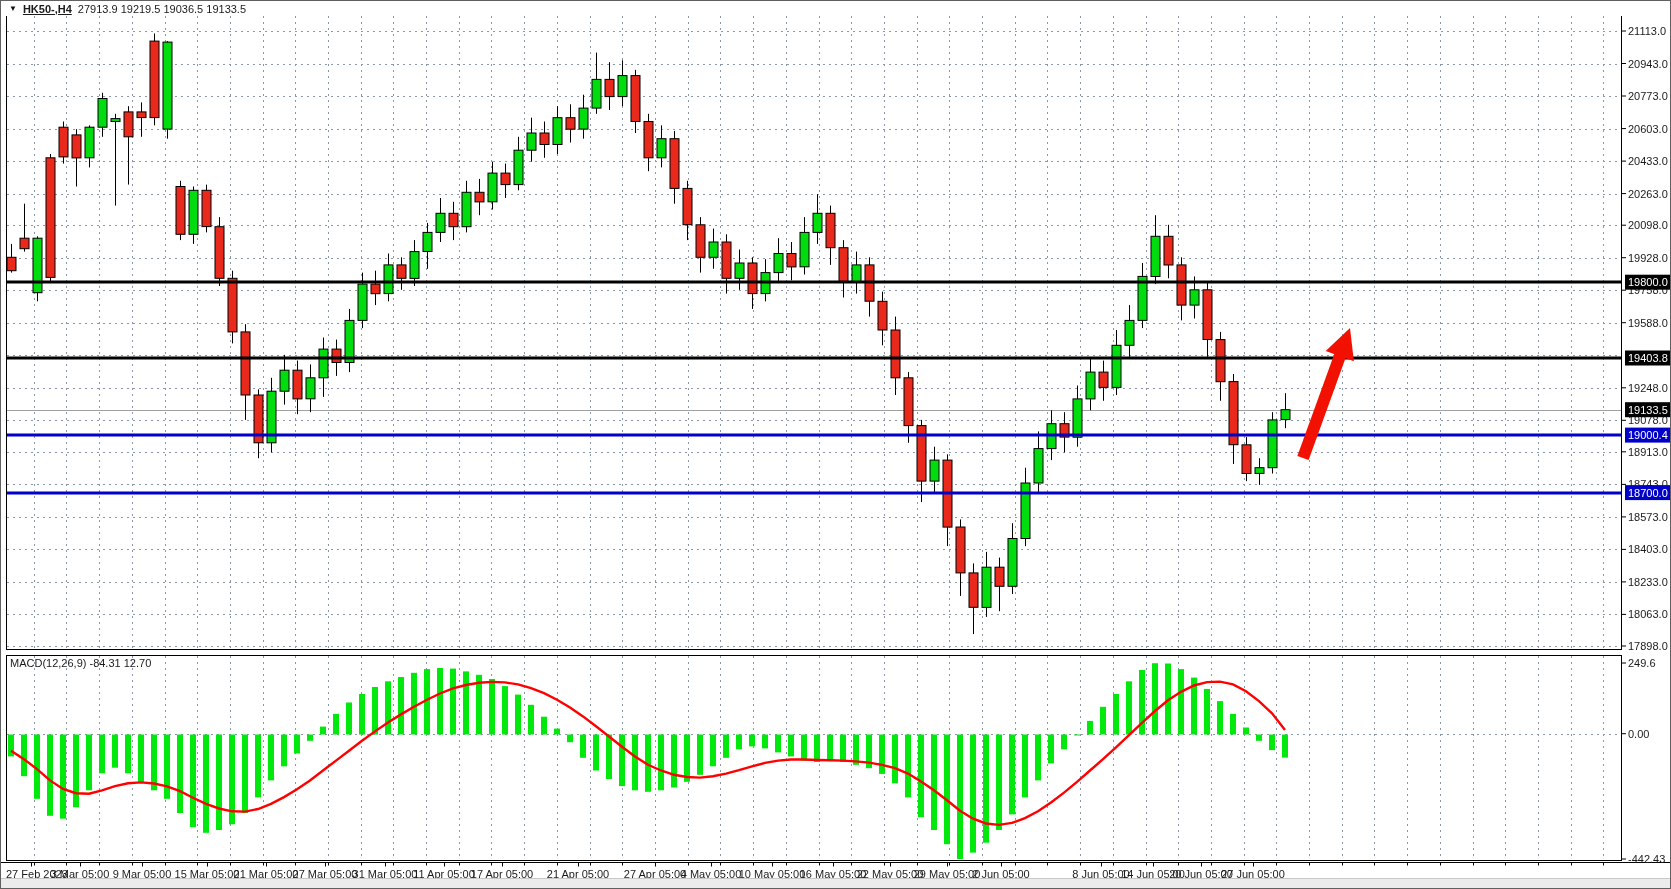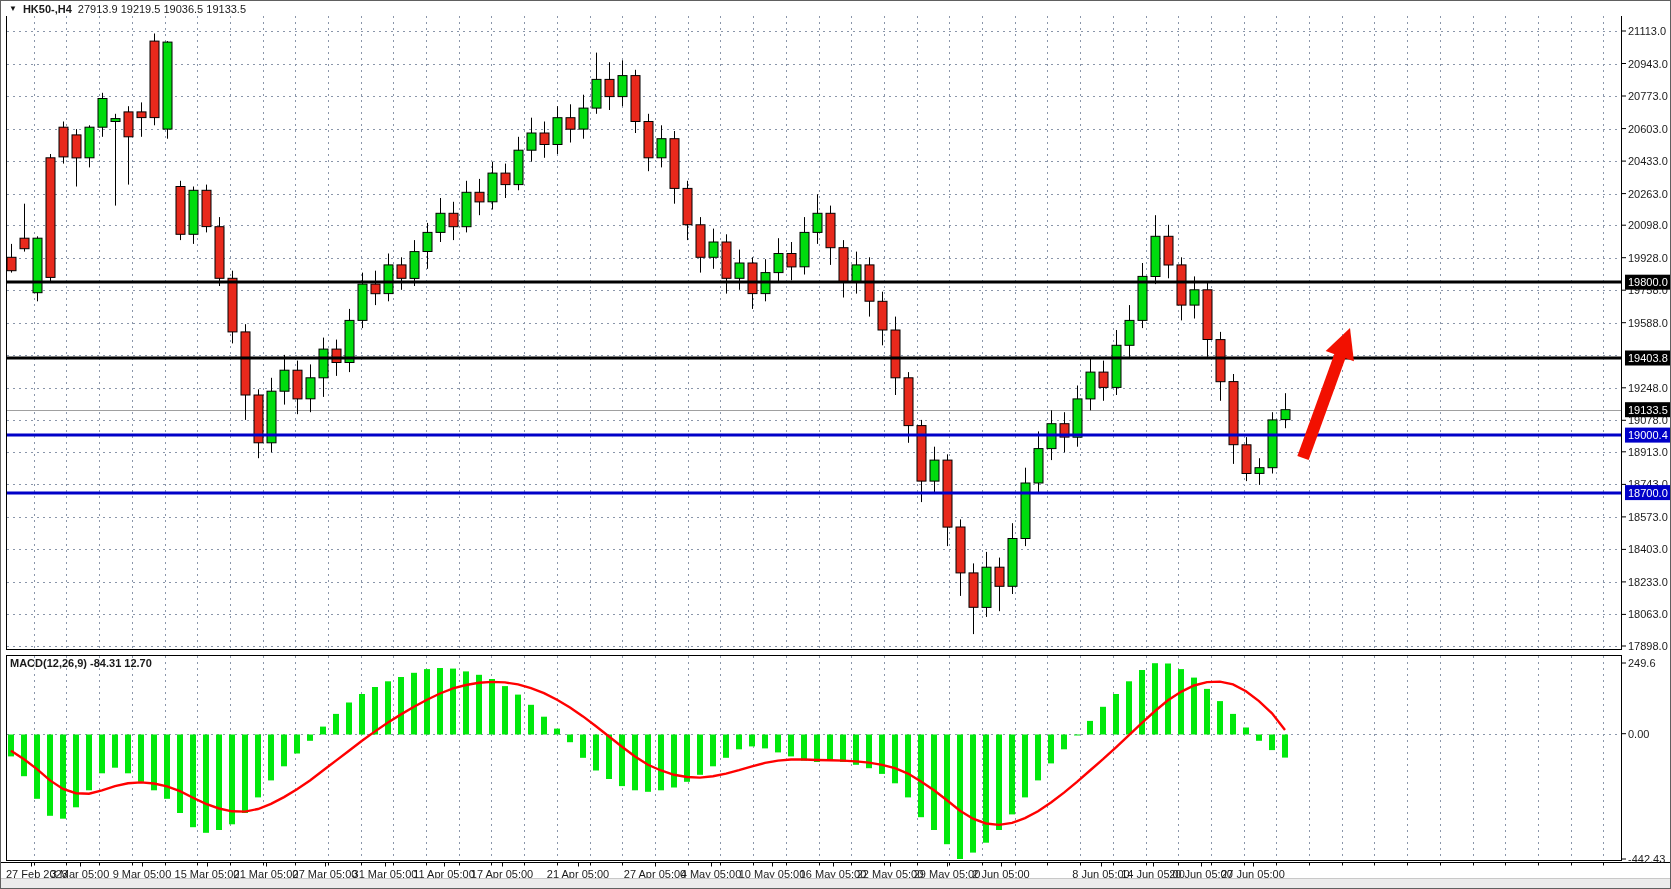--- a/index.html
+++ b/index.html
@@ -7,24 +7,24 @@
     position:relative;width:1671px;height:889px;background:#ffffff;
     font-family:"Liberation Sans",sans-serif;overflow:hidden;
     border:1px solid #606060;box-sizing:border-box;
   }
   .titlebar{
     position:absolute;left:0;top:0;width:100%;height:15px;background:#ffffff;
     display:flex;align-items:center;gap:6px;padding-left:8px;box-sizing:border-box;
     font-size:11px;color:#1a1a1a;z-index:30;
   }
   .titlebar .tri{font-size:8px;color:#111;line-height:1;cursor:pointer;}
-  .titlebar .sym{font-weight:700;}
+  .titlebar .sym{font-weight:700;text-decoration:underline;}
   .chartsvg{position:absolute;left:0;top:0;z-index:5;}
   .macd-label{
-    position:absolute;left:9px;top:656px;font-size:11px;color:#1a1a1a;z-index:20;font-weight:bold;
+    position:absolute;left:9px;top:656px;font-size:11px;color:#1a1a1a;z-index:20;
   }
   .footer{
     position:absolute;left:0;bottom:0;width:100%;height:9px;background:#ececec;
     border-top:1px solid #c8c8c8;z-index:25;
   }
   svg text{font-family:"Liberation Sans",sans-serif;}
 </style>
 </head>
 <body>
 

